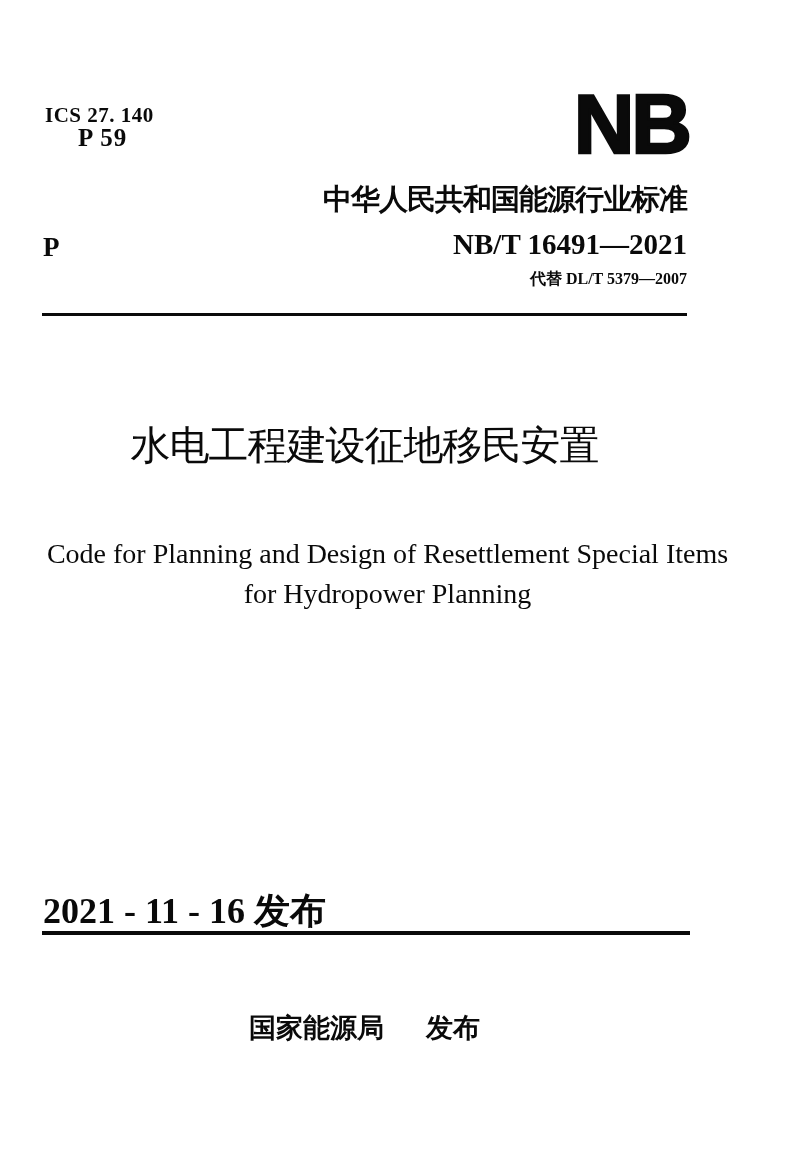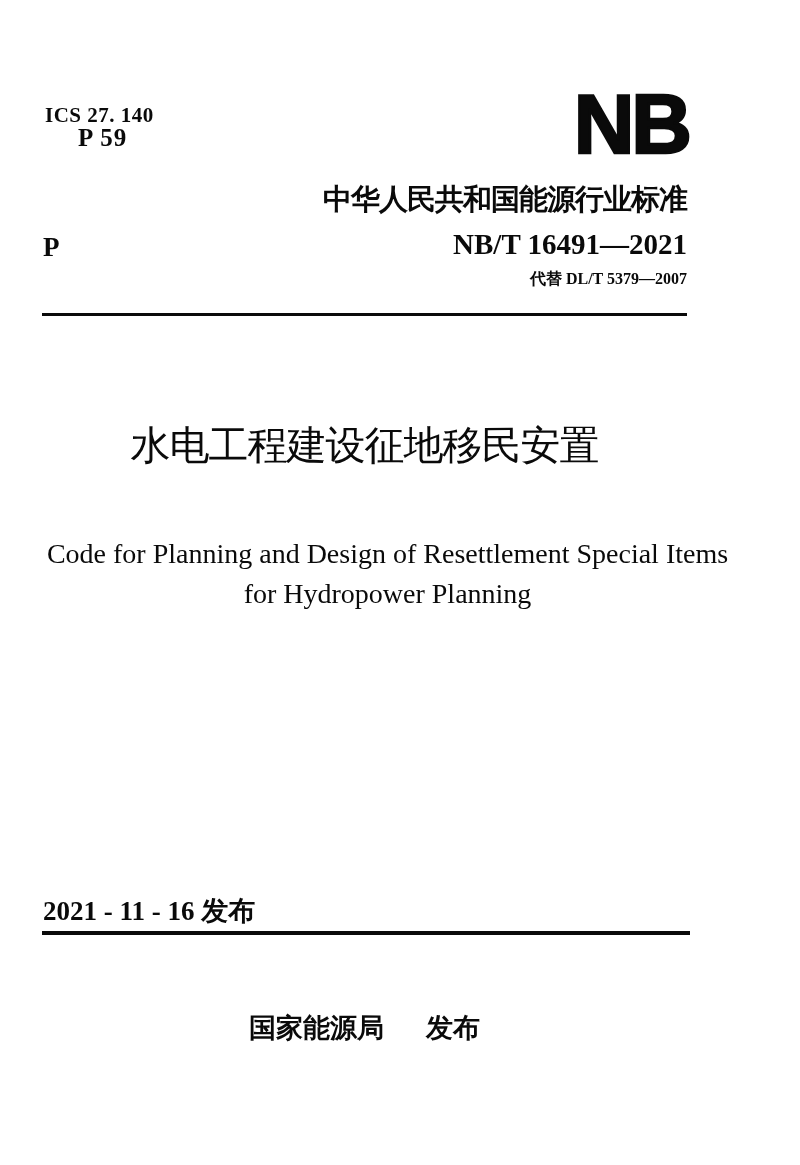--- a/index.html
+++ b/index.html
@@ -76,21 +76,21 @@
     position: absolute; left: 0px; top: 534px; width: 730px;
     text-align: center;
     font-family: "Liberation Serif", serif;
     font-weight: normal; font-size: 28px; line-height: 40px; padding-left: 45px;
   }
   
   .dates-row {
     position: absolute; left: 43px; top: 896px; width: 644px;
     display: flex; justify-content: space-between; align-items: baseline;
     font-family: "Liberation Serif", serif;
-    font-weight: bold; font-size: 27px; line-height: 30px;
+    font-weight: bold; font-size: 36px; line-height: 30px;
   }
   .rule-bottom {
     position: absolute; left: 42px; top: 931px;
     width: 648px; height: 4px; background: #0a0a0a;
   }
   
   .issuer-line {
     position: absolute; left: 42px; top: 1012px; width: 645px;
     text-align: center;
     font-family: "Liberation Sans", sans-serif;

